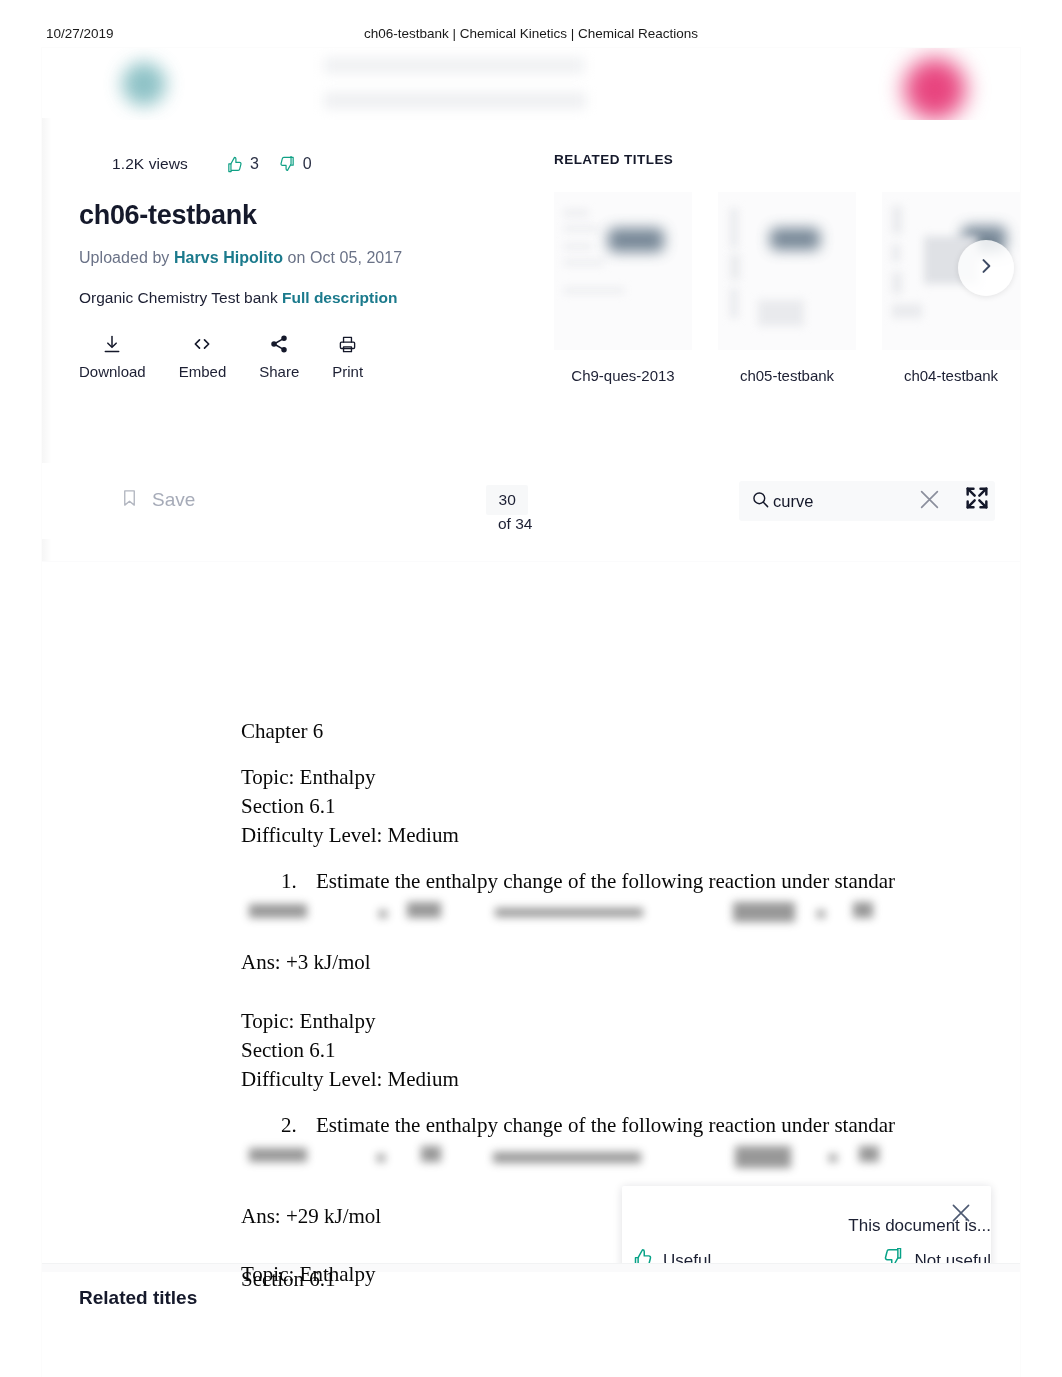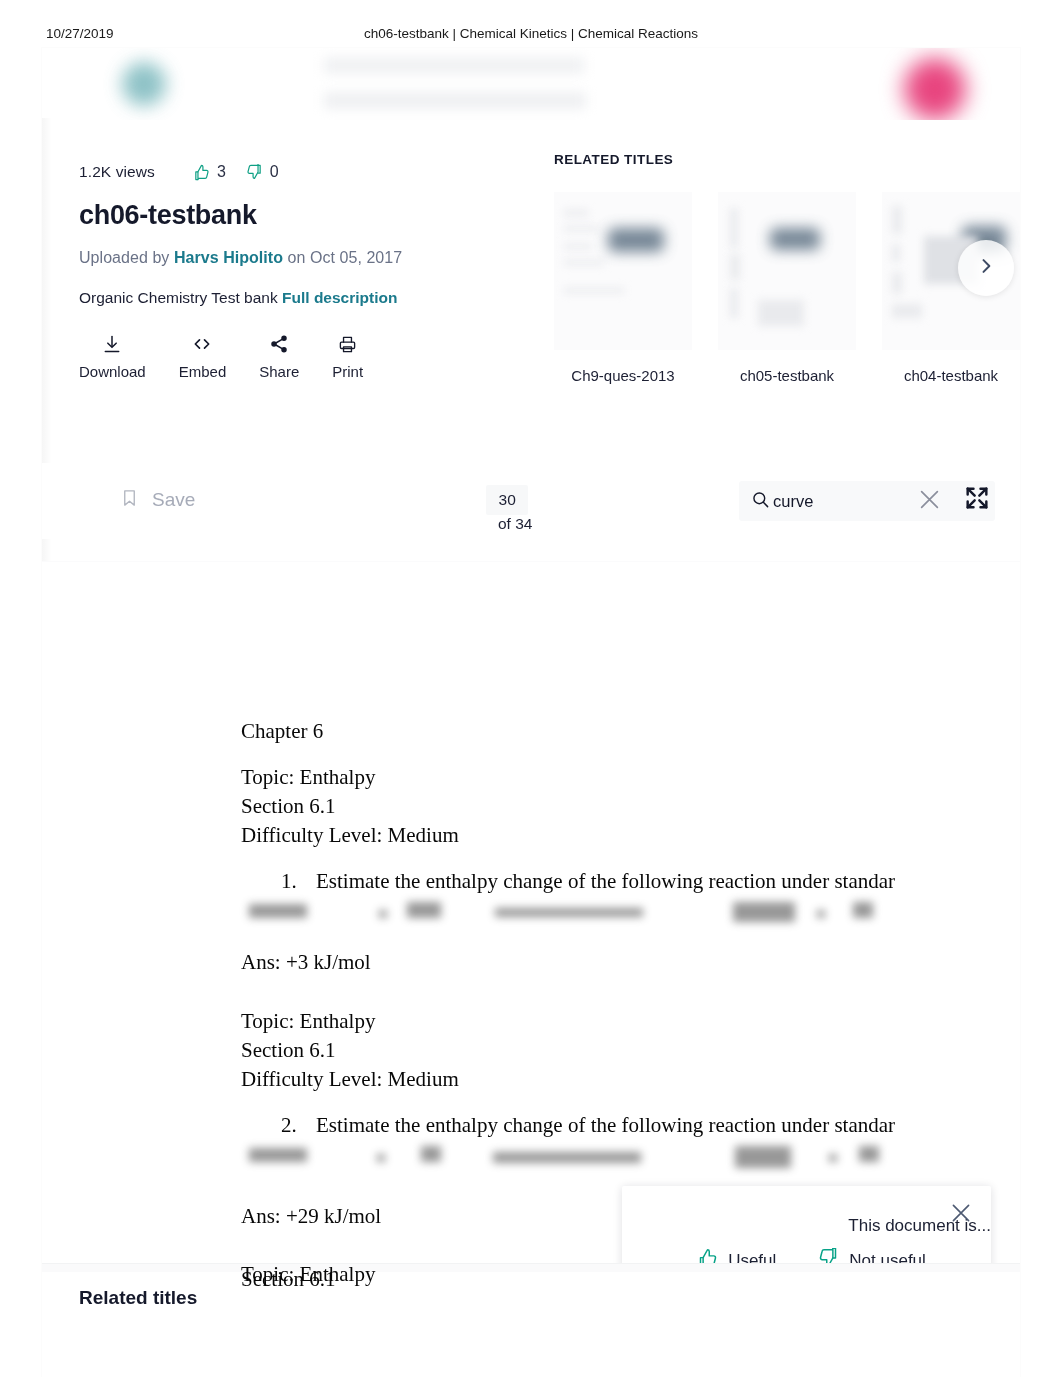--- a/index.html
+++ b/index.html
@@ -96,23 +96,24 @@
   }
 
   
   .docinfo {
     position: absolute;
     left: 79px; top: 155px;
     width: 420px;
   }
   .stats-row {
     display: flex;
-    align-items: flex-end;
+    align-items: flex-start;
     height: 26px;
     margin-bottom: 19px;
+    margin-left: 33px;
   }
   .views {
     font-size: 15.5px;
     color: #1c1f33;
     margin-right: 38px;
     letter-spacing: .1px;
   }
   .vote {
     display: flex;
     align-items: center;
@@ -362,21 +363,21 @@
     position: absolute;
     left: 0; right: 0; top: 30px;
     text-align: right;
     font-size: 17px;
     color: #1c2033;
   }
   .fb-actions {
     position: absolute;
     left: 0; right: 0; top: 62px;
     display: flex;
-    justify-content: center;
+    justify-content: space-between;
     align-items: center;
     gap: 32px;
   }
   .fb-btn {
     display: flex;
     align-items: center;
     cursor: pointer;
   }
   .fb-btn span {
     font-size: 17px;

